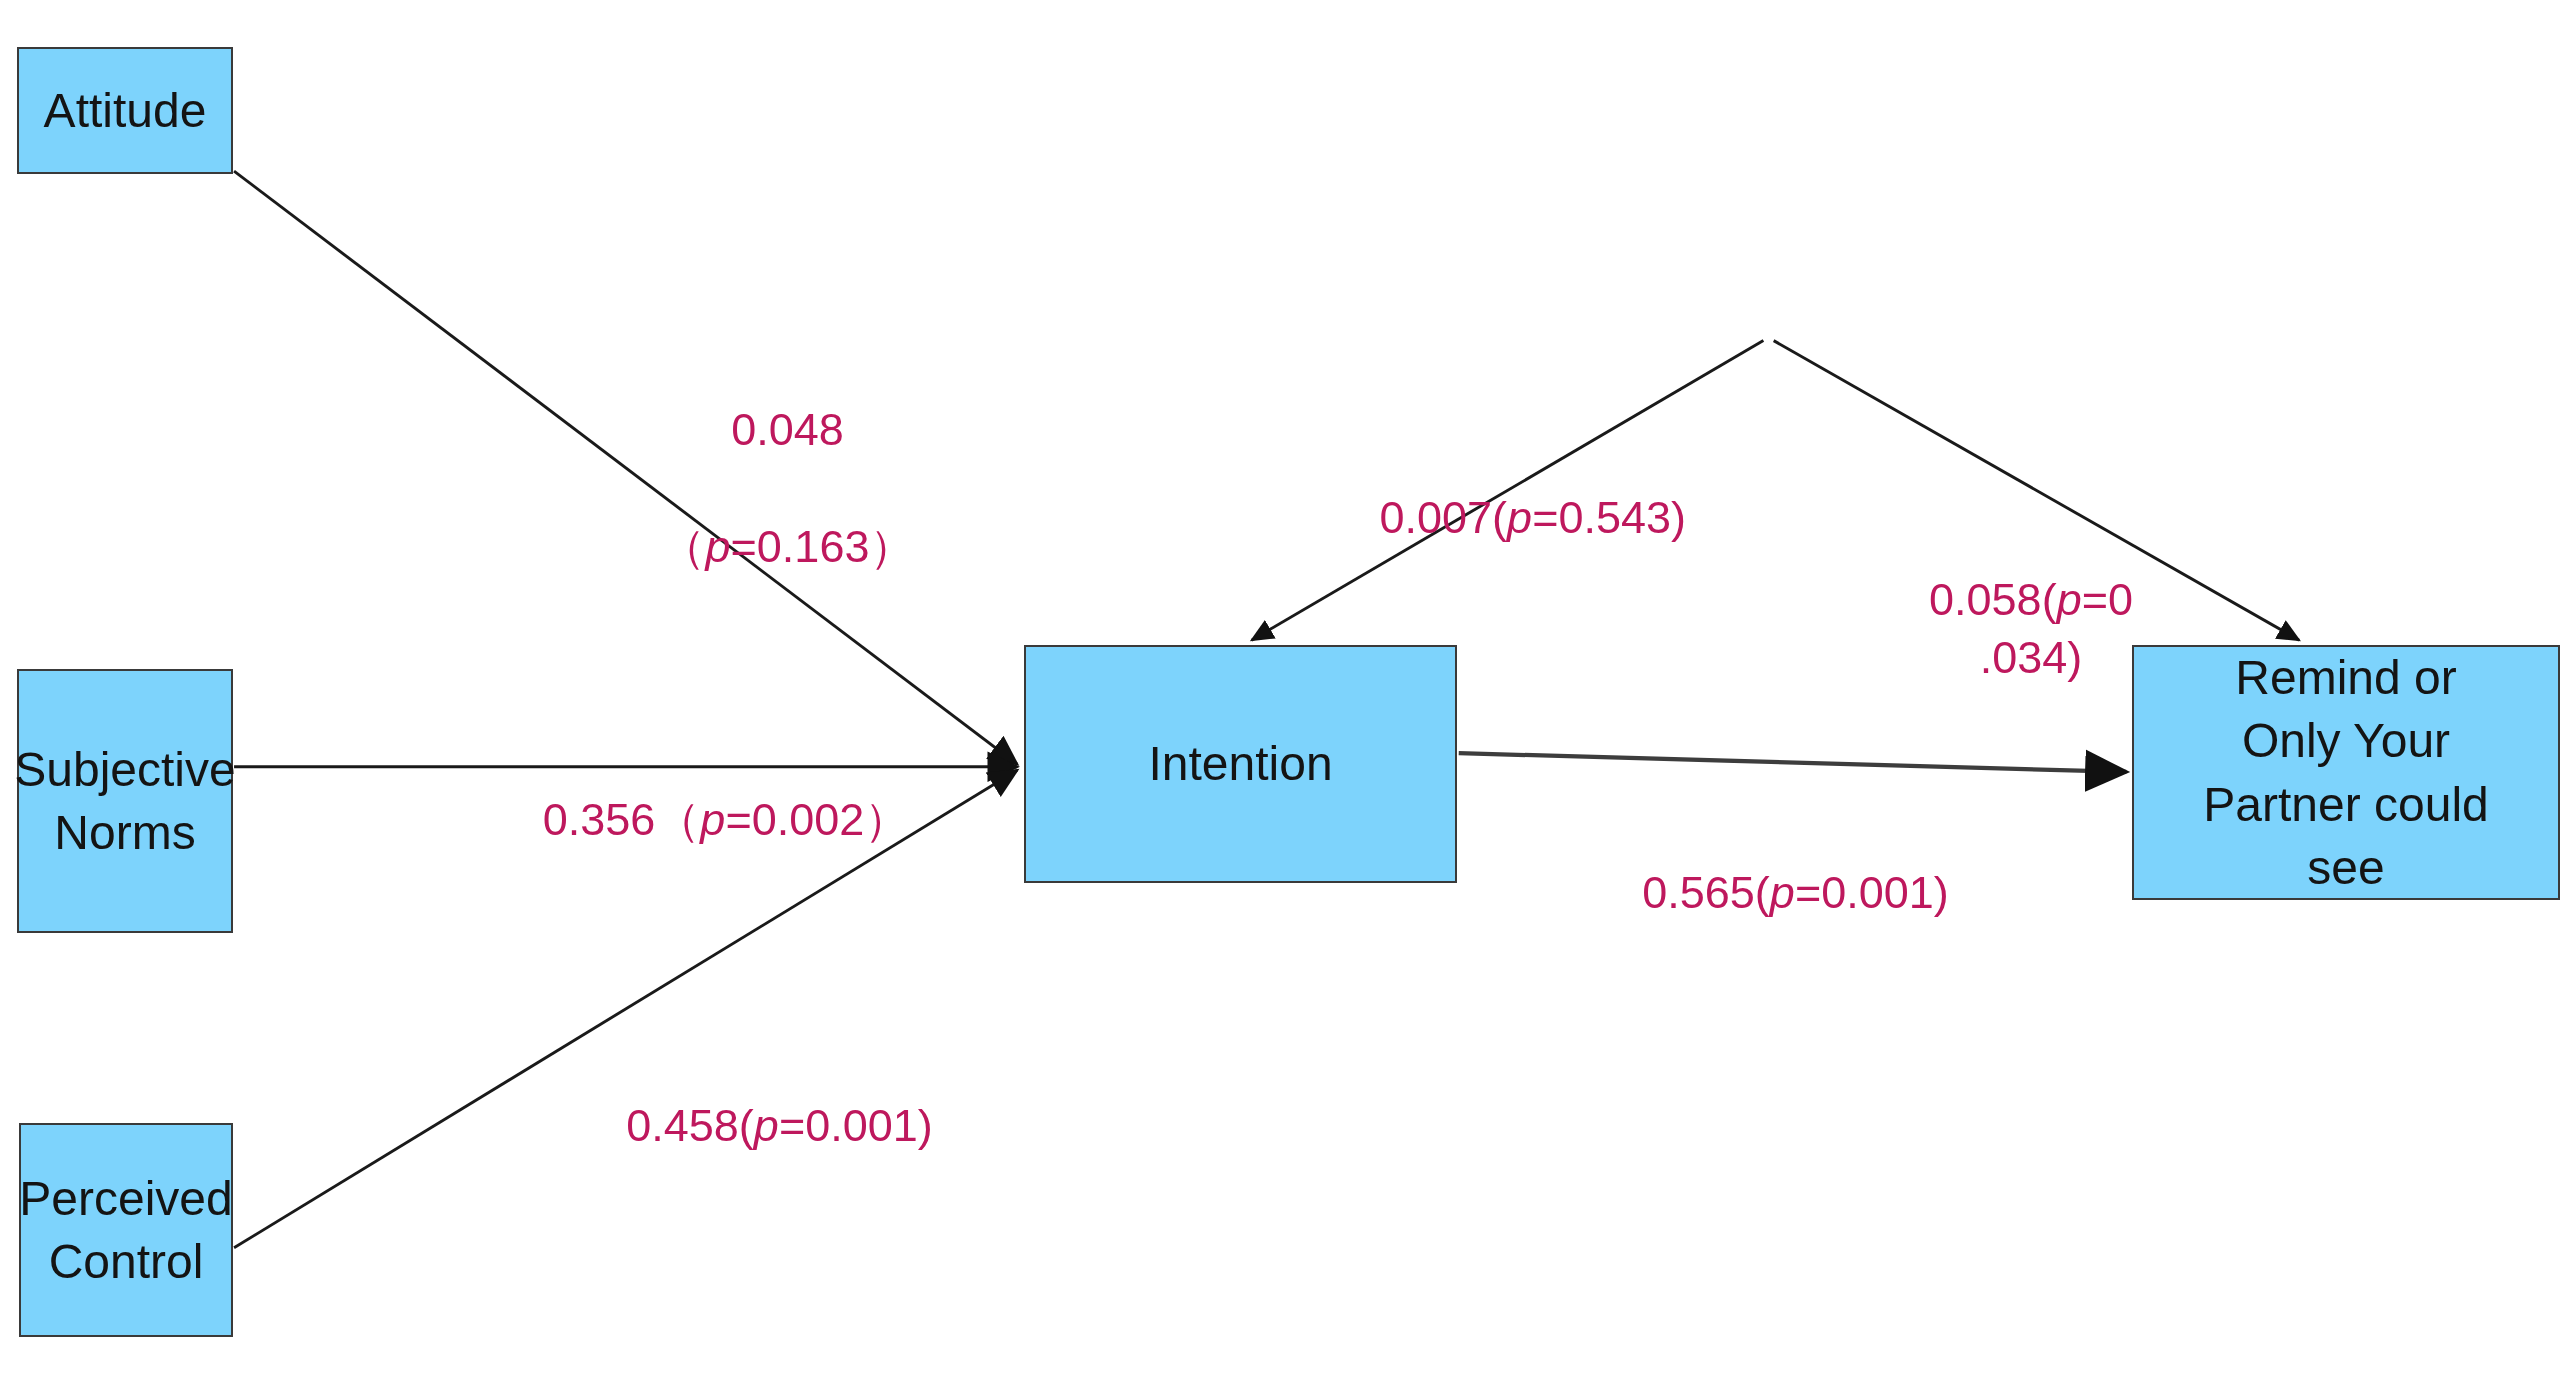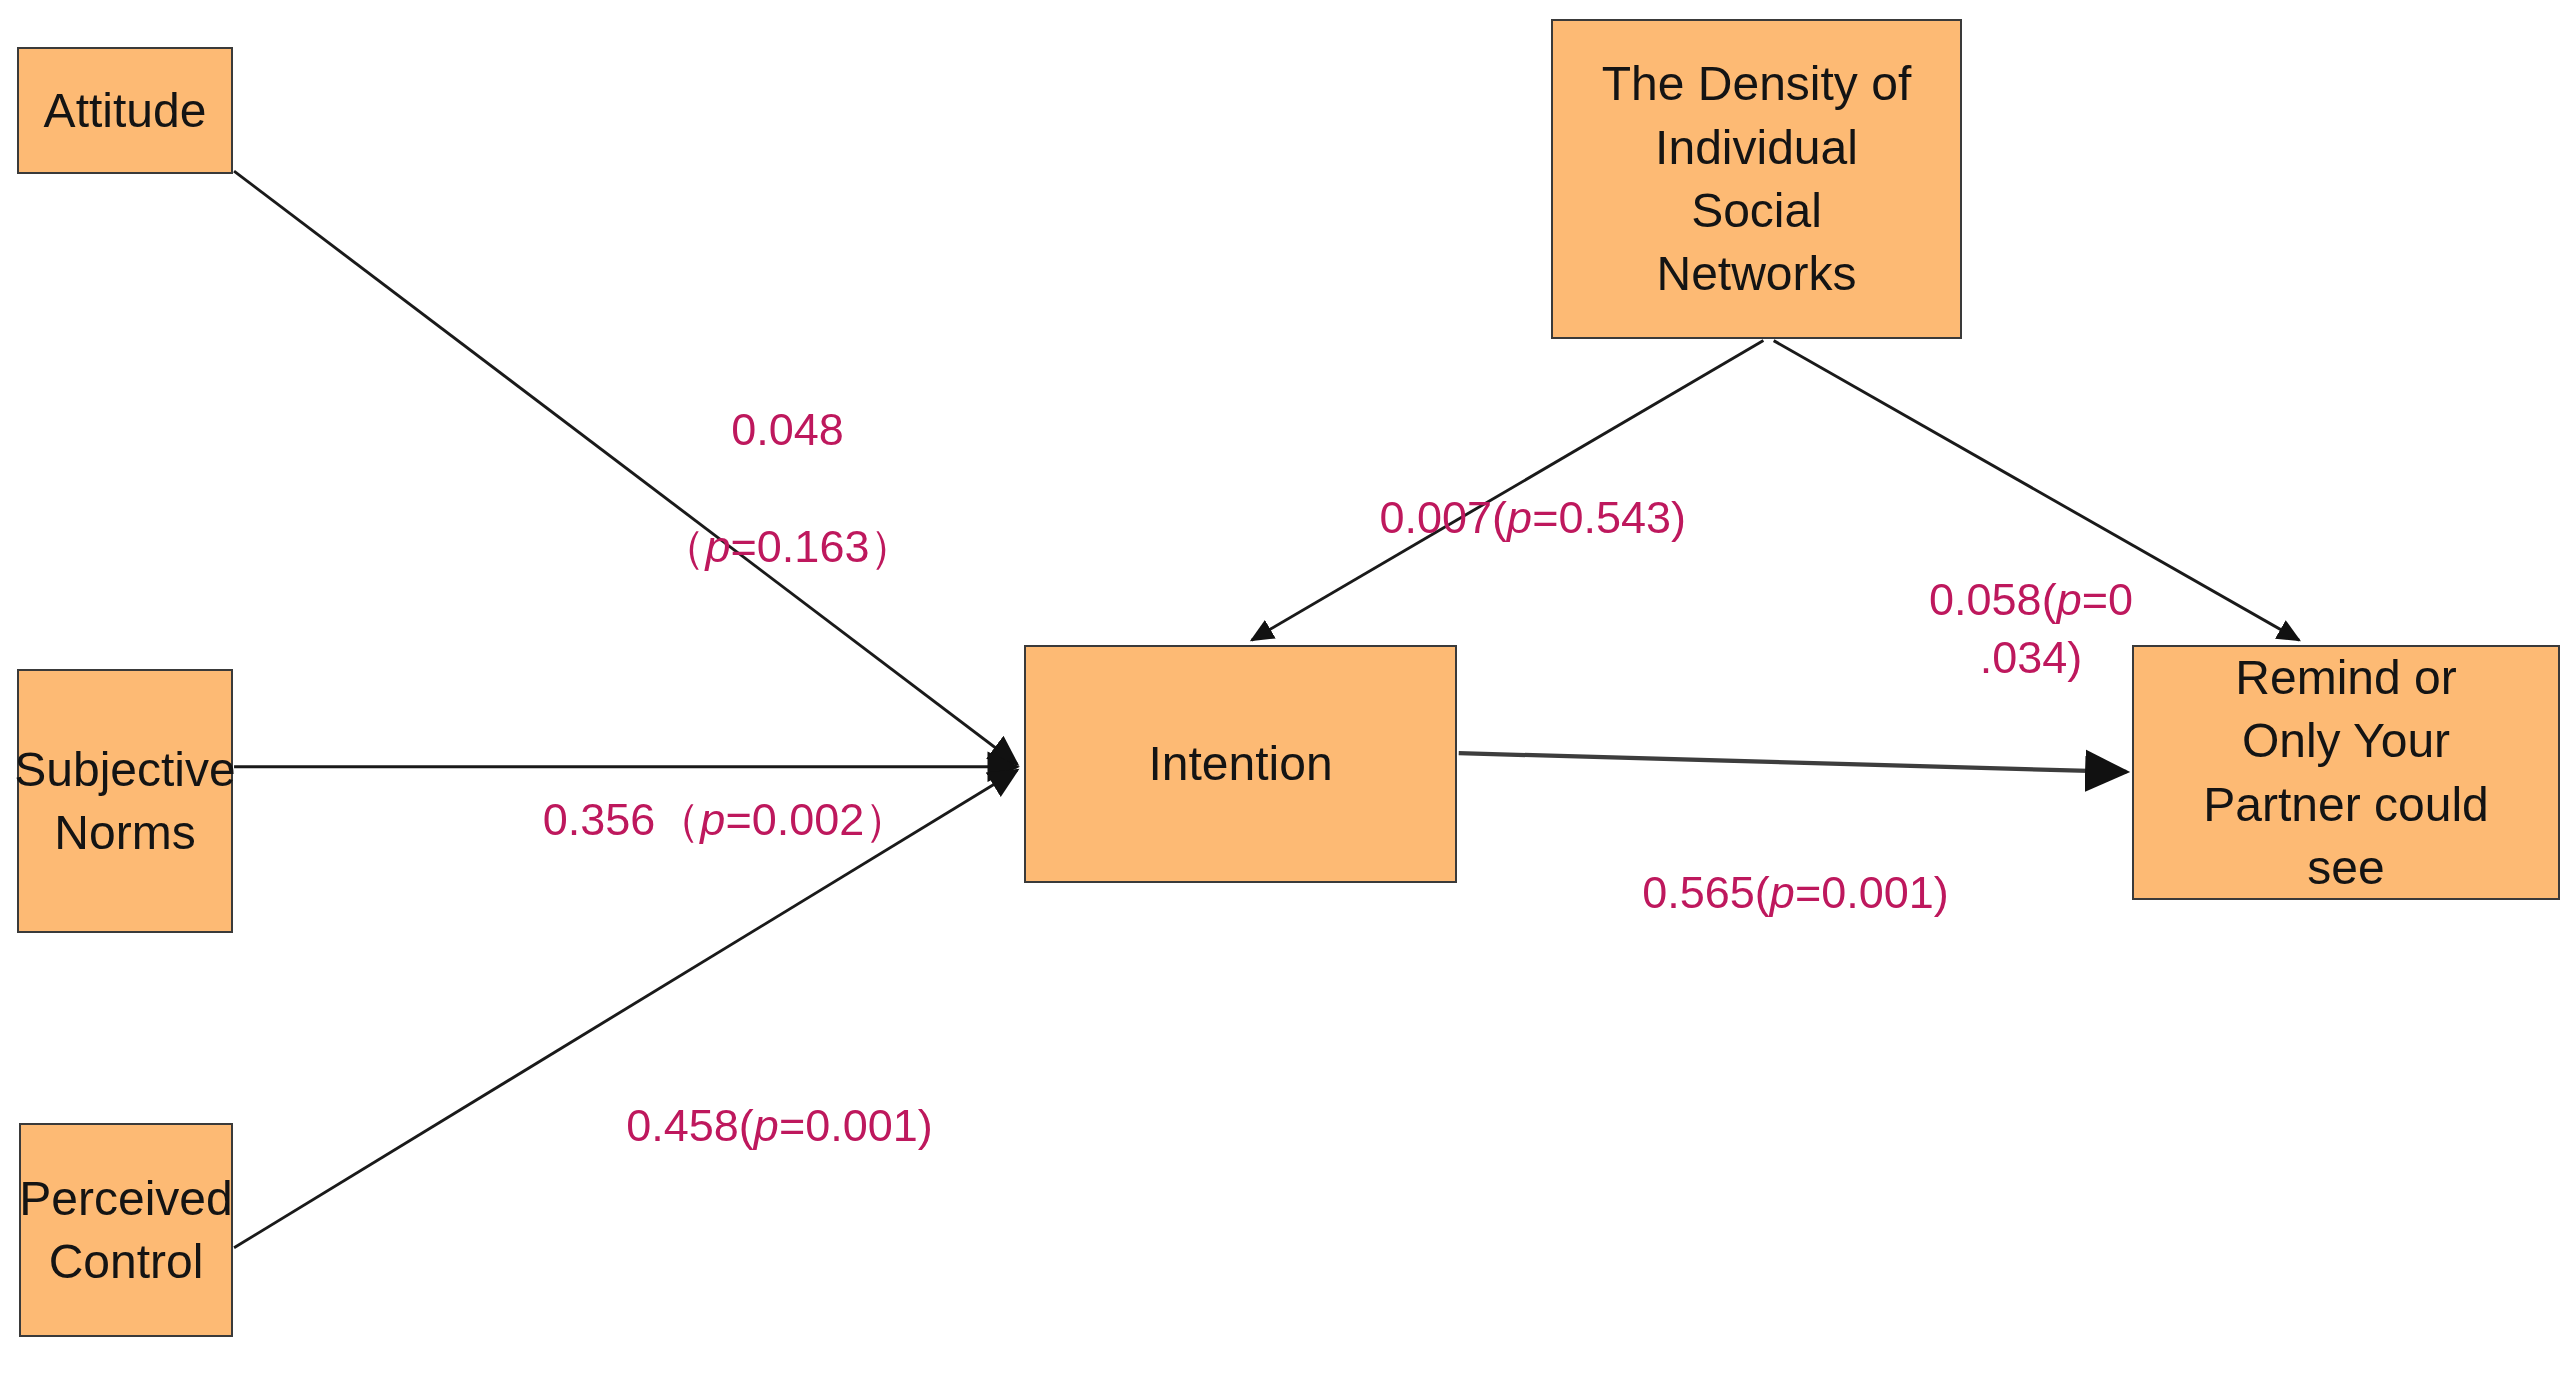--- a/index.html
+++ b/index.html
@@ -24,21 +24,21 @@
     left: 0;
     top: 0;
     width: 2576px;
     height: 1389px;
     pointer-events: none;
   }
   .node {
     position: absolute;
     box-sizing: border-box;
     border: 2.6px solid #3a3a3a;
-    background: #fdba74;
+    background: #7dd3fc;
     display: flex;
     align-items: center;
     justify-content: center;
     text-align: center;
     z-index: 3;
   }
   .node-label {
     display: block;
     font-size: 48px;
     line-height: 1.32;
@@ -115,26 +115,20 @@
 
   <div class="node" id="node-perceived">
     <span class="node-label">Perceived
 Control</span>
   </div>
 
   <div class="node" id="node-intention">
     <span class="node-label">Intention</span>
   </div>
 
-  <div class="node" id="node-density">
-    <span class="node-label">The Density of
-Individual
-Social
-Networks</span>
-  </div>
 
   <div class="node" id="node-outcome">
     <span class="node-label">Remind or
 Only Your
 Partner could
 see</span>
   </div>
 
   <div class="edge-label" id="lbl-attitude">
     <span>0.048</span><br>

